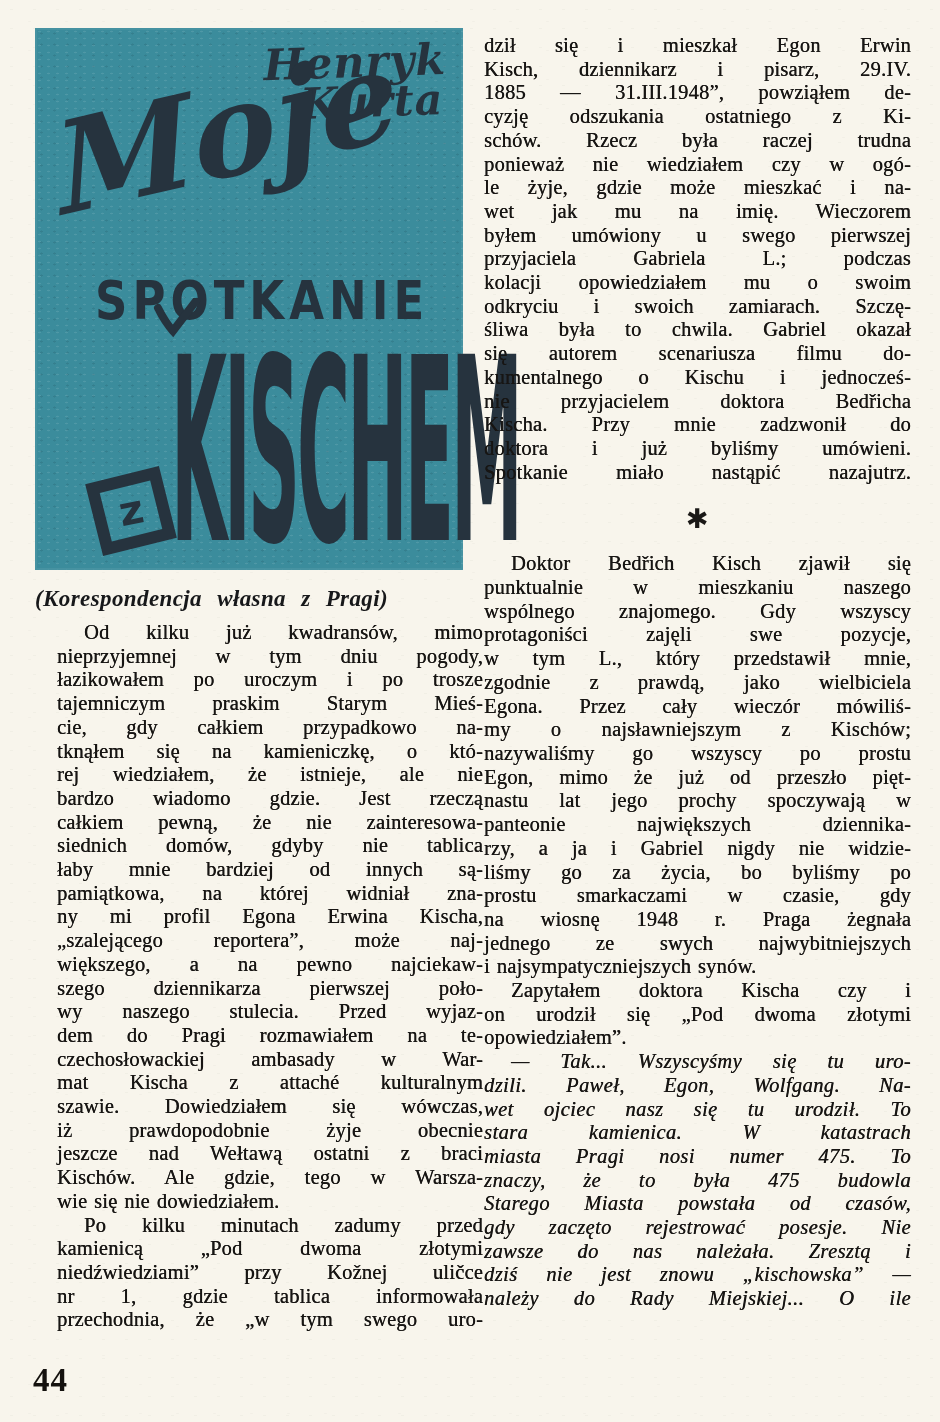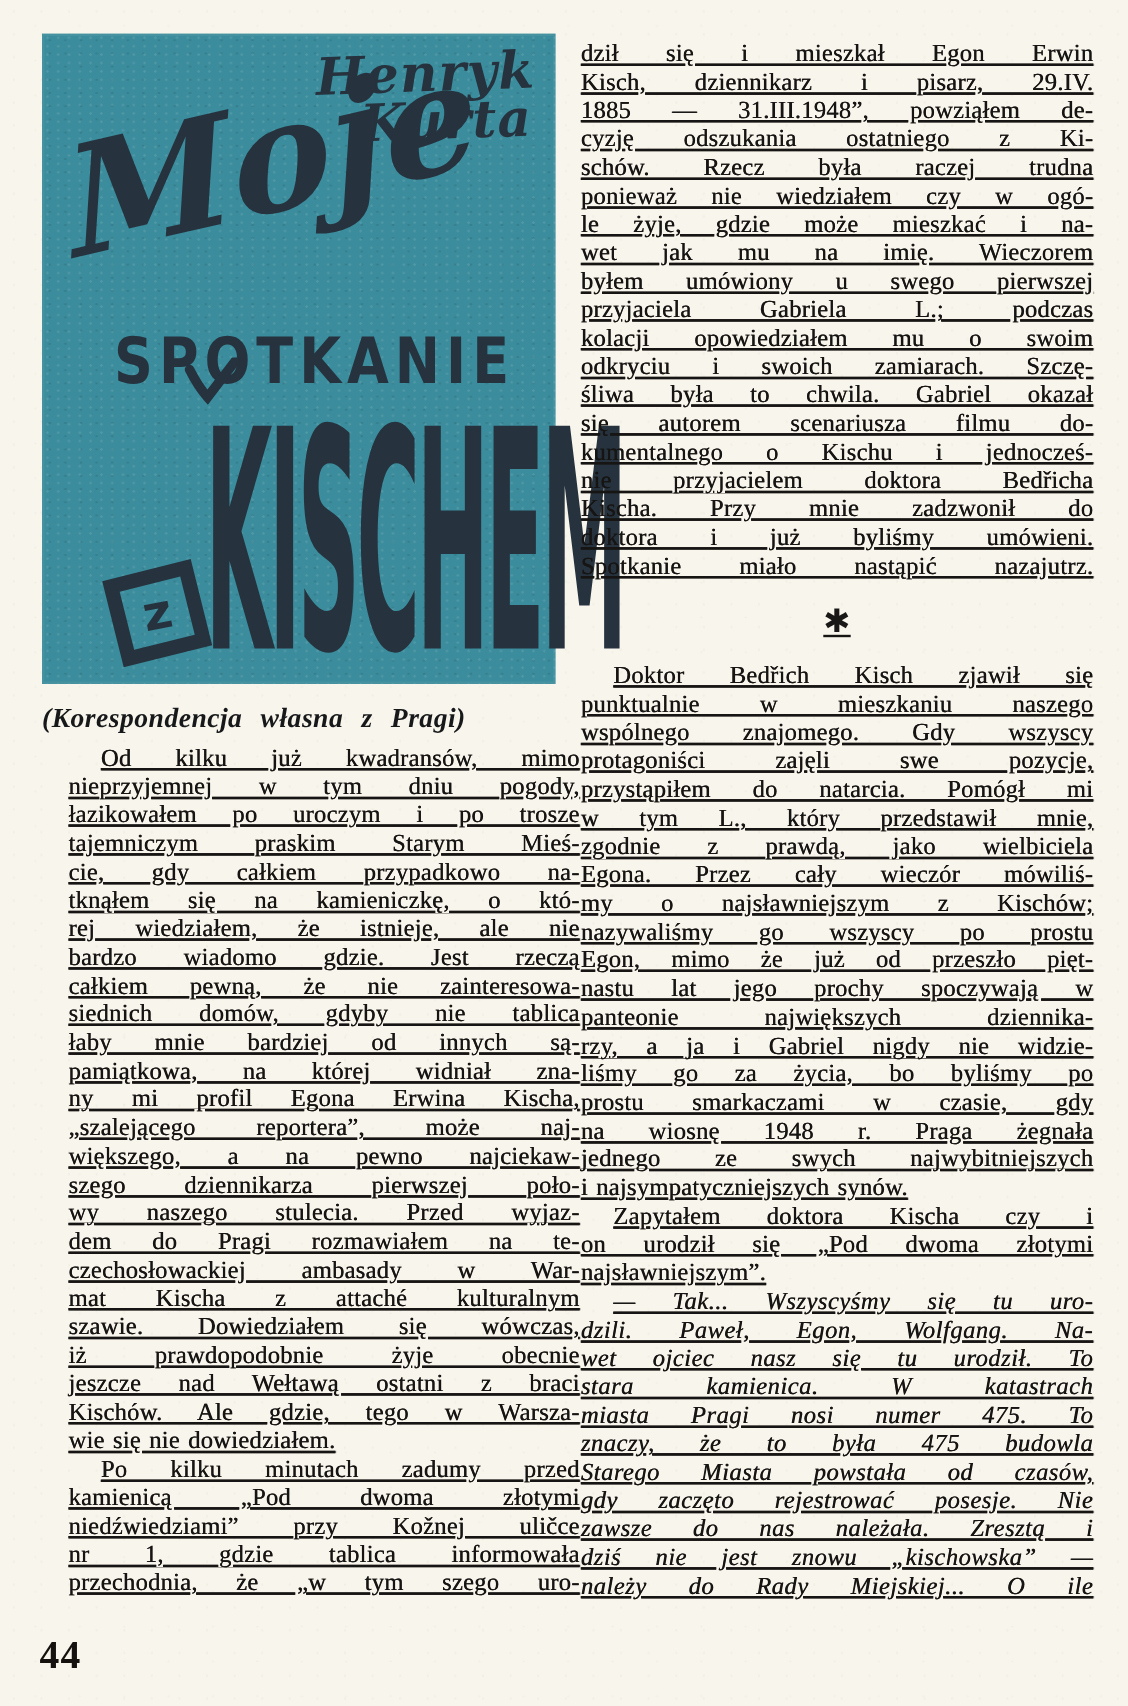--- a/index.html
+++ b/index.html
@@ -74,21 +74,20 @@
     color:#17181a;
   }
 
   
   .body {
     position:absolute;
     font-size:20.5px; line-height:23.7px;
     letter-spacing:0.2px; word-spacing:1.5px;
     text-shadow:0.3px 0 0 currentColor;
     color:#171513;
-    text-decoration:underline;
   }
   .body-left  { left:33px;  top:621px; width:426px;margin-left:24px; }
   .body-right { left:484px; top:34px;  width:427px; }
   .tline { text-align:justify; text-align-last:justify; }
   .tline.indent { padding-left:27px; }
   .tline.endpara { text-align-last:left; }
   .para.italic { font-style:italic; letter-spacing:0.4px; }
 
   .separator {
     height:68px; display:flex; align-items:center; justify-content:center;
@@ -151,21 +150,21 @@
         <div class="tline">iż prawdopodobnie żyje obecnie</div>
         <div class="tline">jeszcze nad Wełtawą ostatni z braci</div>
         <div class="tline">Kischów. Ale gdzie, tego w Warsza-</div>
         <div class="tline endpara">wie się nie dowiedziałem.</div>
       </div>
       <div class="para">
         <div class="tline indent">Po kilku minutach zadumy przed</div>
         <div class="tline">kamienicą „Pod dwoma złotymi</div>
         <div class="tline">niedźwiedziami” przy Kožnej uličce</div>
         <div class="tline">nr 1, gdzie tablica informowała</div>
-        <div class="tline">przechodnia, że „w tym szego uro-</div>
+        <div class="tline">przechodnia, że „w tym swego uro-</div>
       </div>
     </div>
 
   <div class="body body-right">
     <div>
         <div class="para">
           <div class="tline">dził się i mieszkał Egon Erwin</div>
           <div class="tline">Kisch, dziennikarz i pisarz, 29.IV.</div>
           <div class="tline">1885 — 31.III.1948”, powziąłem de-</div>
           <div class="tline">cyzję odszukania ostatniego z Ki-</div>
@@ -188,40 +187,39 @@
       </div>
     <div class="separator">
       <span>✱</span>
     </div>
     <div>
         <div class="para">
           <div class="tline indent">Doktor Bedřich Kisch zjawił się</div>
           <div class="tline">punktualnie w mieszkaniu naszego</div>
           <div class="tline">wspólnego znajomego. Gdy wszyscy</div>
           <div class="tline">protagoniści zajęli swe pozycje,</div>
-          <div class="tline">przystąpiłem do natarcia. Pomógł mi</div>
           <div class="tline">w tym L., który przedstawił mnie,</div>
           <div class="tline">zgodnie z prawdą, jako wielbiciela</div>
           <div class="tline">Egona. Przez cały wieczór mówiliś-</div>
           <div class="tline">my o najsławniejszym z Kischów;</div>
           <div class="tline">nazywaliśmy go wszyscy po prostu</div>
           <div class="tline">Egon, mimo że już od przeszło pięt-</div>
           <div class="tline">nastu lat jego prochy spoczywają w</div>
           <div class="tline">panteonie największych dziennika-</div>
           <div class="tline">rzy, a ja i Gabriel nigdy nie widzie-</div>
           <div class="tline">liśmy go za życia, bo byliśmy po</div>
           <div class="tline">prostu smarkaczami w czasie, gdy</div>
           <div class="tline">na wiosnę 1948 r. Praga żegnała</div>
           <div class="tline">jednego ze swych najwybitniejszych</div>
           <div class="tline endpara">i najsympatyczniejszych synów.</div>
         </div>
         <div class="para">
           <div class="tline indent">Zapytałem doktora Kischa czy i</div>
           <div class="tline">on urodził się „Pod dwoma złotymi</div>
-          <div class="tline endpara">najsławniejszym”.</div>
+          <div class="tline endpara">opowiedziałem”.</div>
         </div>
         <div class="para italic">
           <div class="tline indent">— Tak... Wszyscyśmy się tu uro-</div>
           <div class="tline">dzili. Paweł, Egon, Wolfgang. Na-</div>
           <div class="tline">wet ojciec nasz się tu urodził. To</div>
           <div class="tline">stara kamienica. W katastrach</div>
           <div class="tline">miasta Pragi nosi numer 475. To</div>
           <div class="tline">znaczy, że to była 475 budowla</div>
           <div class="tline">Starego Miasta powstała od czasów,</div>
           <div class="tline">gdy zaczęto rejestrować posesje. Nie</div>

